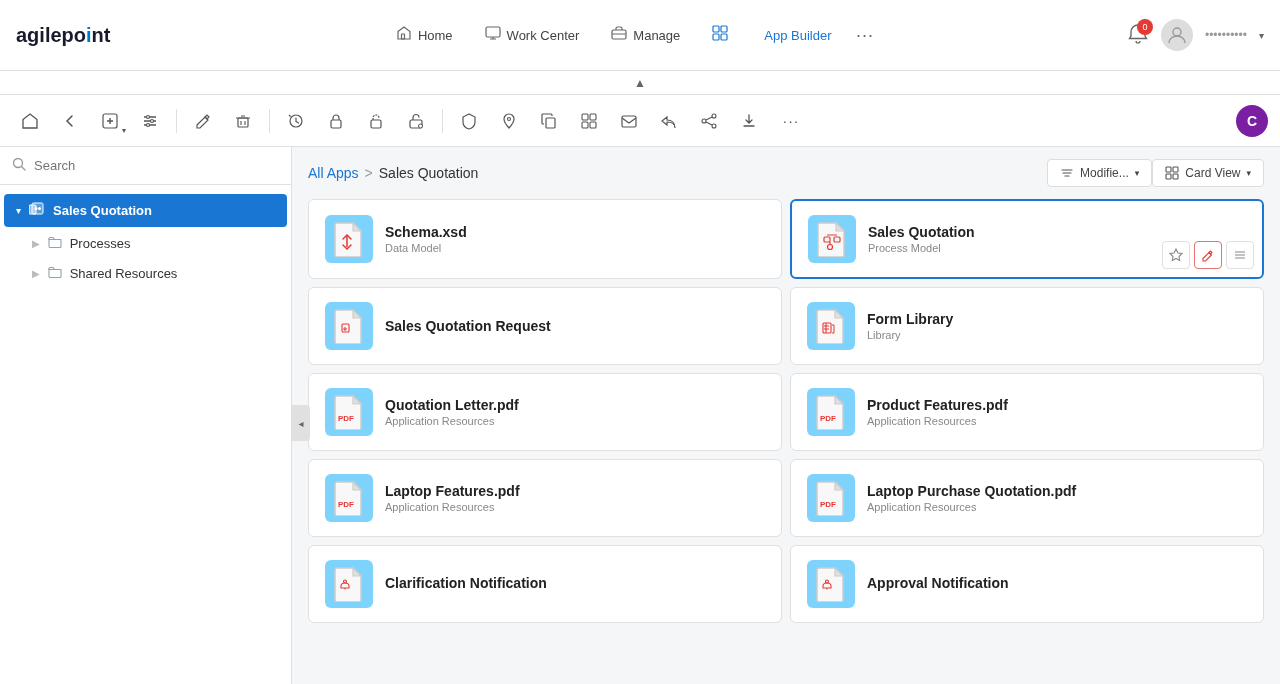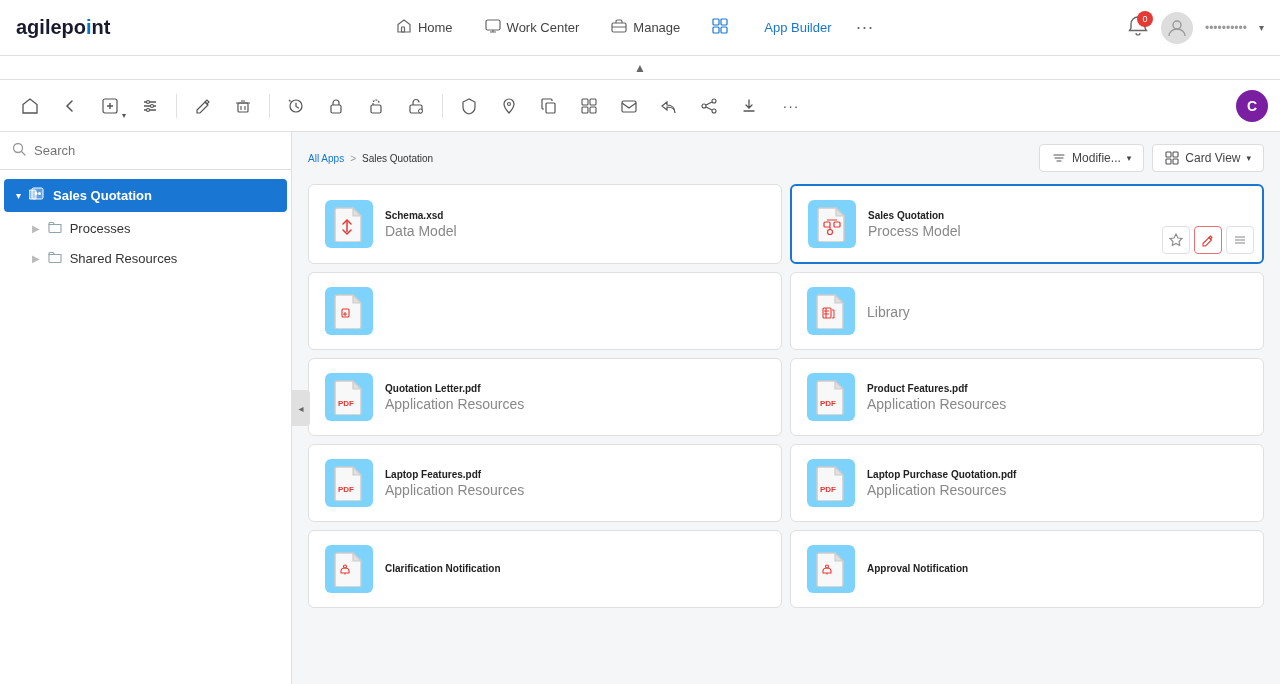--- a/index.html
+++ b/index.html
@@ -2,21 +2,21 @@
 <html><head>
   <meta charset="utf-8">
   <style>
     * { box-sizing: border-box; margin: 0; padding: 0; }
     body { font-family: 'Segoe UI', Arial, sans-serif; font-size: 13px; background: #f5f6f8; color: #333; overflow: hidden; }
 
     
     .top-nav {
       background: #fff;
       border-bottom: 1px solid #e0e0e0;
-      height: 56px;
+      height: 71px;
       display: flex;
       align-items: center;
       padding: 0 16px;
       gap: 8px;
       position: relative;
       z-index: 10;
     }
     .logo {
       display: flex; align-items: center; margin-right: 24px;
     }
@@ -121,25 +121,25 @@
 
     
     .content-area { flex: 1; display: flex; flex-direction: column; overflow: hidden; }
 
     
     .content-header {
       display: flex; align-items: center; justify-content: space-between;
       padding: 12px 16px;
       background: #f5f6f8;
     }
-    .breadcrumb { display: flex; align-items: center; gap: 6px; font-size: 10px; }
+    .breadcrumb { display: flex; align-items: center; gap: 6px; font-size: 14px; }
     .breadcrumb-link { color: #1976d2; cursor: pointer; }
     .breadcrumb-sep { color: #999; }
     .breadcrumb-current { color: #333; font-weight: 500; }
-    .header-controls { display: flex; gap: 8px; }
+    .header-controls { display: flex; }
     .sort-btn, .view-btn {
       display: flex; align-items: center; gap: 6px;
       padding: 6px 12px; border: 1px solid #ddd; border-radius: 4px;
       background: #fff; cursor: pointer; font-size: 12px; color: #444;
     }
 
     
     .cards-grid {
       display: grid; grid-template-columns: 1fr 1fr;
       gap: 8px; padding: 0 16px 16px; overflow-y: auto;
@@ -149,22 +149,22 @@
       display: flex; align-items: center; gap: 12px; padding: 14px 16px;
       cursor: pointer; position: relative;
     }
     .card.selected { border: 2px solid #1976d2; }
     .card-icon-wrap {
       width: 48px; height: 48px; min-width: 48px;
       background: #7dd3fc; border-radius: 6px;
       display: flex; align-items: center; justify-content: center;
     }
     .card-info { flex: 1; min-width: 0; }
-    .card-title { font-size: 10px; font-weight: 600; color: #222; white-space: nowrap; overflow: hidden; text-overflow: ellipsis; }
-    .card-subtitle { font-size: 14px; color: #888; margin-top: 2px; }
+    .card-title { font-size: 14px; font-weight: 600; color: #222; white-space: nowrap; overflow: hidden; text-overflow: ellipsis; }
+    .card-subtitle { font-size: 11px; color: #888; margin-top: 2px; }
     .card-actions {
       position: absolute; bottom: 8px; right: 8px;
       display: flex; gap: 4px;
     }
     .card-action-btn {
       width: 28px; height: 28px; border-radius: 4px; border: 1px solid #e0e0e0;
       background: #fff; display: flex; align-items: center; justify-content: center;
       cursor: pointer; font-size: 13px; color: #666;
     }
     .card-action-btn.active { border-color: #e57373; color: #e53935; }
@@ -507,35 +507,37 @@
       <div class="card">
         <div class="card-icon-wrap">
           <svg width="32" height="36" viewBox="0 0 32 36" fill="none">
             <path d="M4 2h16l8 8v24a2 2 0 01-2 2H4a2 2 0 01-2-2V4a2 2 0 012-2z" stroke="#ccc" stroke-width="1.5" fill="#f8f8f8"></path>
             <path d="M20 2l8 8h-8V2z" stroke="#ccc" stroke-width="1.2" fill="#e0e0e0"></path>
             <rect x="9" y="16" width="7" height="8" rx="1" stroke="#e53935" stroke-width="1.1"></rect>
             <path d="M12 19v4M10 21h4" stroke="#e53935" stroke-width="1.1"></path>
           </svg>
         </div>
         <div class="card-info">
+          <div class="card-title">Sales Quotation Request</div>
         </div>
       </div>
 
       <div class="card">
         <div class="card-icon-wrap">
           <svg width="32" height="36" viewBox="0 0 32 36" fill="none">
             <path d="M4 2h16l8 8v24a2 2 0 01-2 2H4a2 2 0 01-2-2V4a2 2 0 012-2z" stroke="#ccc" stroke-width="1.5" fill="#f8f8f8"></path>
             <path d="M20 2l8 8h-8V2z" stroke="#ccc" stroke-width="1.2" fill="#e0e0e0"></path>
             <rect x="8" y="15" width="8" height="10" rx="1" stroke="#e53935" stroke-width="1.1" fill="none"></rect>
             <path d="M11 15v10" stroke="#e53935" stroke-width="1.1"></path>
             <path d="M9 18h5M9 21h5" stroke="#e53935" stroke-width="1"></path>
             <path d="M17 17h2v8h-2" stroke="#e53935" stroke-width="1"></path>
           </svg>
         </div>
         <div class="card-info">
+          <div class="card-title">Form Library</div>
           <div class="card-subtitle">Library</div>
         </div>
       </div>
 
       <div class="card">
         <div class="card-icon-wrap">
           <svg width="32" height="36" viewBox="0 0 32 36" fill="none">
             <path d="M4 2h16l8 8v24a2 2 0 01-2 2H4a2 2 0 01-2-2V4a2 2 0 012-2z" stroke="#ccc" stroke-width="1.5" fill="#f8f8f8"></path>
             <path d="M20 2l8 8h-8V2z" stroke="#ccc" stroke-width="1.2" fill="#e0e0e0"></path>
             <text x="5" y="27" font-size="8" fill="#e53935" font-weight="bold">PDF</text>

